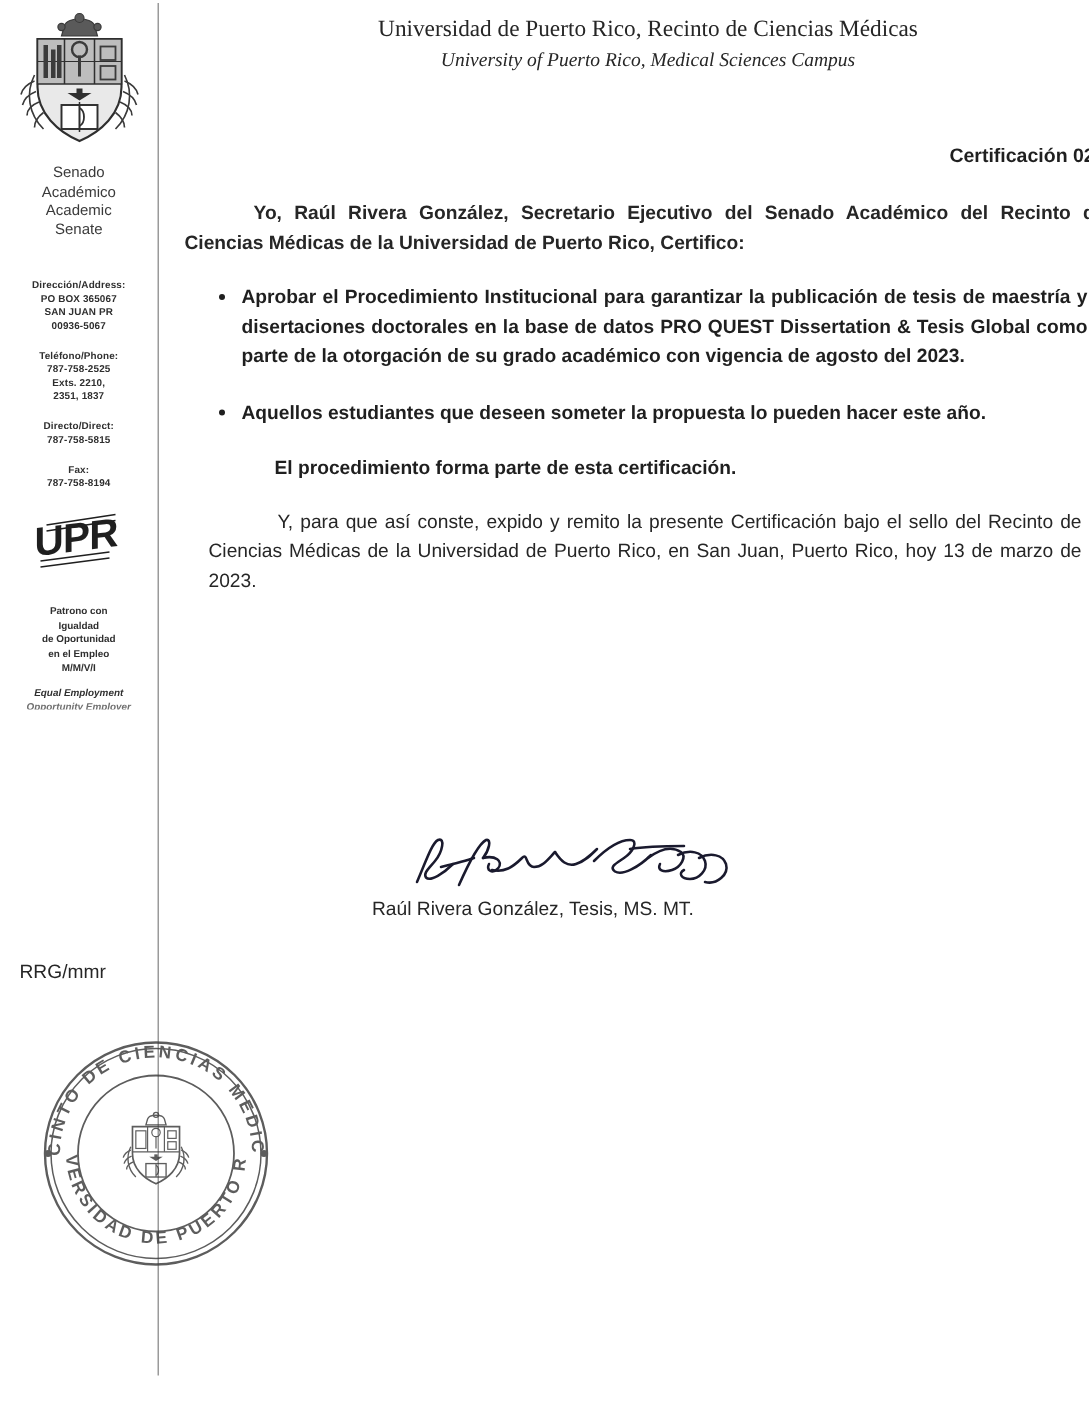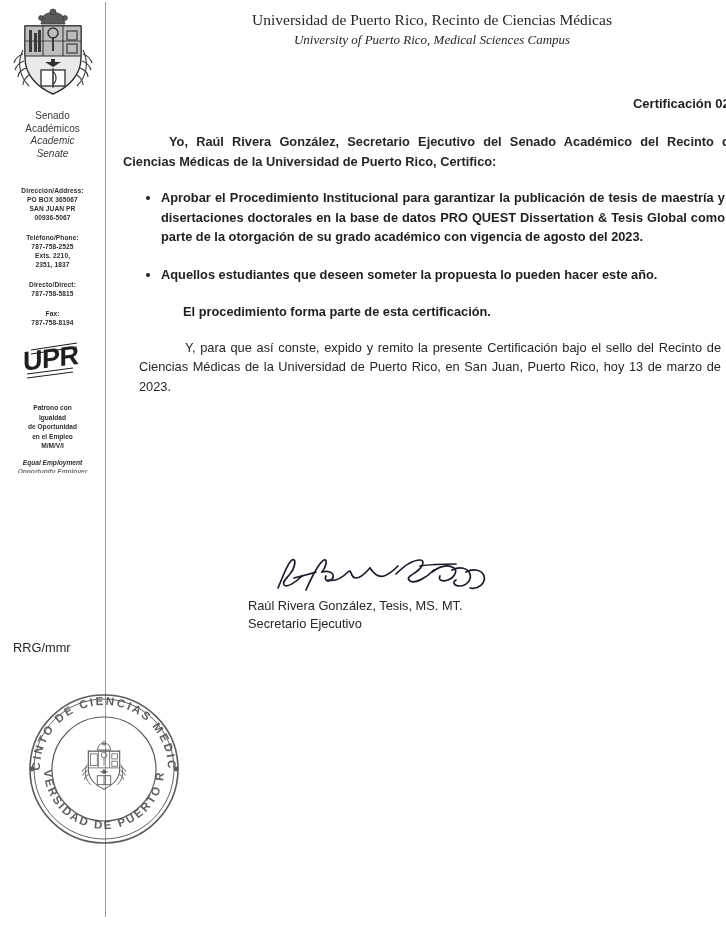--- a/index.html
+++ b/index.html
@@ -41,21 +41,21 @@
     height: 98px;
   }
   .crest svg { display: block; }
 
   .rail-caption {
     margin-top: 6px;
     font-size: 10px;
     line-height: 12.5px;
     color: #3a3a3a;
   }
-  .rail-caption .it { font-style: italic; }
+  .rail-caption .it { }
 
   .contact-block {
     margin-top: 26px;
     font-size: 6.6px;
     line-height: 9px;
     color: #2f2f2f;
     font-weight: bold;
     letter-spacing: 0.1px;
   }
   .contact-group { margin-bottom: 11px; }
@@ -260,21 +260,21 @@
           <rect x="34" y="64" width="24" height="16" fill="#ffffff" stroke="#2f2f2f" stroke-width="1.3"></rect>
           <line x1="46" y1="64" x2="46" y2="80" stroke="#2f2f2f" stroke-width="1.1"></line>
           <path d="M46 66 C50 68 50 76 46 78" fill="none" stroke="#2f2f2f" stroke-width="1.2"></path>
           <line x1="46" y1="62" x2="46" y2="82" stroke="#2f2f2f" stroke-width="1"></line>
         </g>
       </svg>
     </div>
 
     <div class="rail-caption">
       <div>Senado</div>
-      <div>Académicos</div>
+      <div>Académico</div>
       <div class="it">Academic</div>
       <div class="it">Senate</div>
     </div>
 
     <div class="contact-block">
       <div class="contact-group">
         <div class="lbl">Dirección/Address:</div>
         <div class="val">PO BOX 365067</div>
         <div class="val">SAN JUAN PR</div>
         <div class="val">00936-5067</div>
@@ -359,21 +359,20 @@
           <path d="M100 16 C104 22 108 26 114 24 C120 22 124 18 128 14"></path>
           <path d="M126 22 C134 14 142 8 150 8 C156 8 152 16 146 20 C140 24 136 26 140 29 C145 32 156 26 164 18"></path>
           <path d="M150 14 C162 12 174 12 186 12"></path>
           <path d="M162 20 C170 14 178 12 184 16 C188 19 184 26 178 28 C172 30 168 28 170 24"></path>
           <path d="M182 18 C190 14 198 16 200 22 C202 28 196 34 190 34 C184 34 182 30 186 28"></path>
           <path d="M196 20 C204 16 212 18 214 24 C216 31 208 38 200 36"></path>
         </g>
       </svg>
     </div>
     <div class="sig-name">Raúl Rivera González, Tesis, MS. MT.</div>
-    <div class="sig-name">Secretario Ejecutivo</div>
   </div>
 
   <div class="initials">RRG/mmr</div>
 
   <div class="seal">
     <svg viewBox="0 0 172 172" width="172" height="172">
       <defs>
         <path id="arcTop" d="M 22 86 A 64 64 0 0 1 150 86"></path>
         <path id="arcBot" d="M 26 86 A 60 60 0 0 0 146 86"></path>
       </defs>

